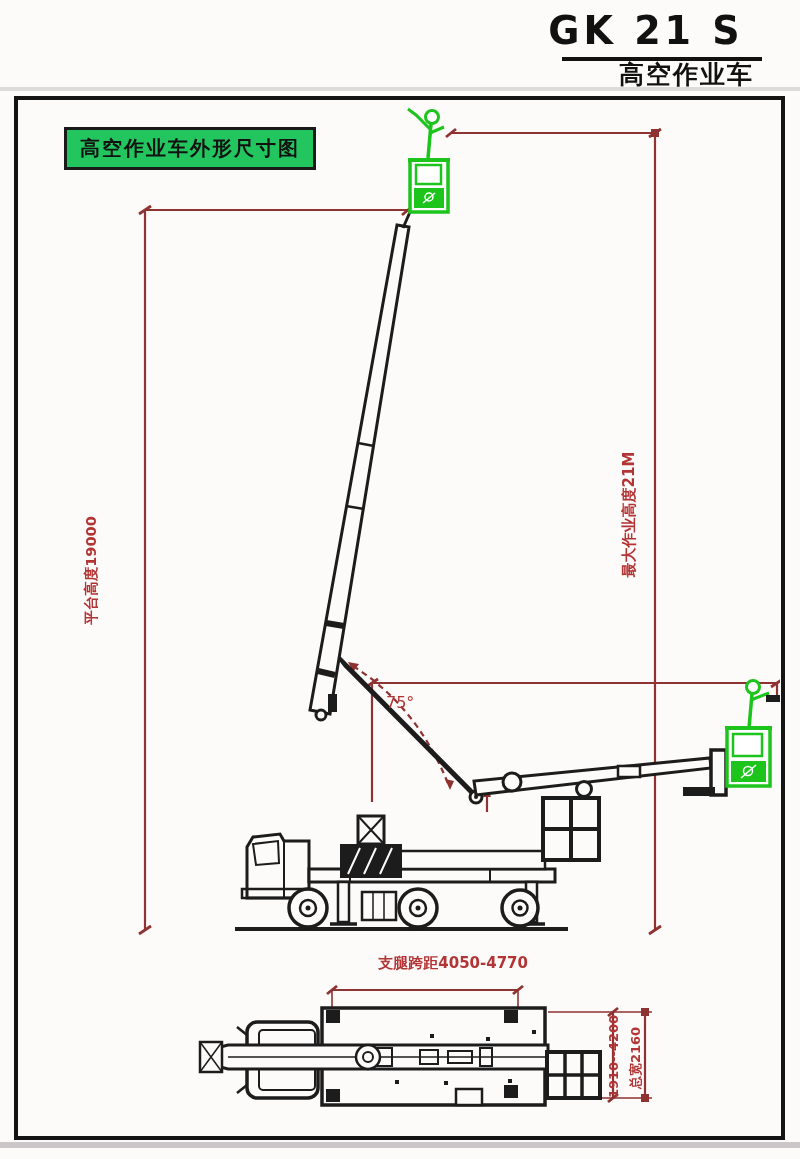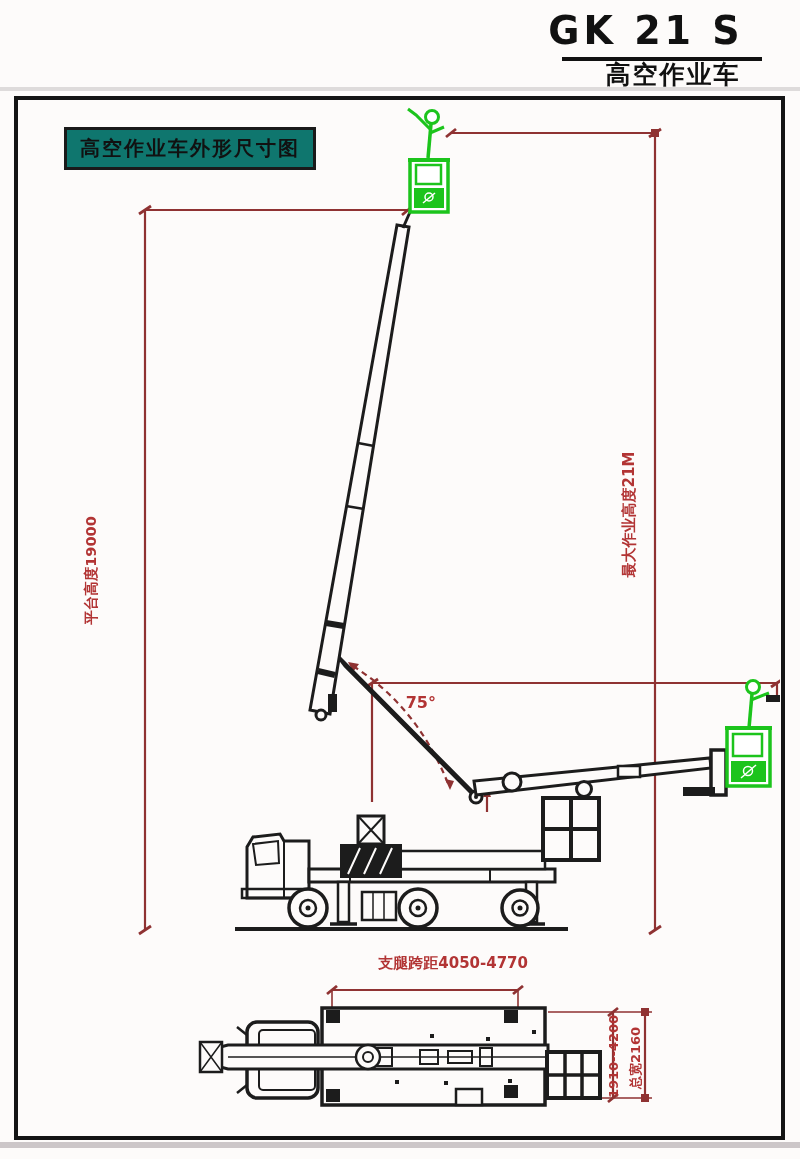--- a/index.html
+++ b/index.html
@@ -12,51 +12,51 @@
   .abs{position:absolute;}
   
   .model{
     left:540px;top:8px;width:212px;height:48px;
     font-size:38px;font-weight:bold;letter-spacing:4px;text-align:center;
     color:#111;transform:scaleY(1.05);
   }
   .model-rule{left:562px;top:57px;width:200px;height:4px;background:#111;}
   .subtitle{
     left:592px;top:58px;width:162px;height:28px;
-    font-size:25px;font-weight:bold;letter-spacing:2px;text-align:center;color:#111;
+    font-size:25px;font-weight:bold;letter-spacing:2px;text-align:right;color:#111;
   }
   
   .streak-top{left:0;top:87px;width:800px;height:4px;background:#dedbdb;}
   .streak-bottom{left:0;top:1142px;width:800px;height:6px;background:#ccc6c8;}
   
   .frame{
     left:14px;top:96px;width:771px;height:1044px;
     border:4px solid #141414;box-sizing:border-box;background:transparent;
   }
   .title-box{
     left:64px;top:127px;display:inline-block;
     border:3px solid #1a1a1a;padding:5px 13px;
     font-size:20px;font-weight:bold;letter-spacing:2px;color:#111;
-    background:#0f766e;
+    background:#22c55e;
   }
   
   .red{color:#b23434;}
   .vtext{
     display:flex;align-items:center;justify-content:center;
   }
   .vtext > span{
     transform:rotate(-90deg);white-space:nowrap;display:block;
     font-weight:bold;color:#b23434;
   }
   .platform-label{left:74px;top:498px;width:34px;height:145px;}
   .platform-label > span{font-size:14.5px;}
   .working-label{left:613px;top:428px;width:34px;height:172px;}
   .working-label > span{font-size:15px;}
   .angle-label{left:386px;top:693px;width:50px;height:22px;
-    font-size:16px;font-weight:bold;text-align:right;}
+    font-size:16px;font-weight:normal;text-align:left;}
   .span-label{left:328px;top:954px;width:200px;height:24px;
     font-size:15px;font-weight:bold;text-align:right;}
   .range-label{left:601px;top:999px;width:26px;height:114px;}
   .range-label > span{font-size:13px;}
   .width-label{left:623px;top:1001px;width:26px;height:114px;}
   .width-label > span{font-size:13px;}
   svg{position:absolute;display:block;}
 </style>
 </head>
 <body>

